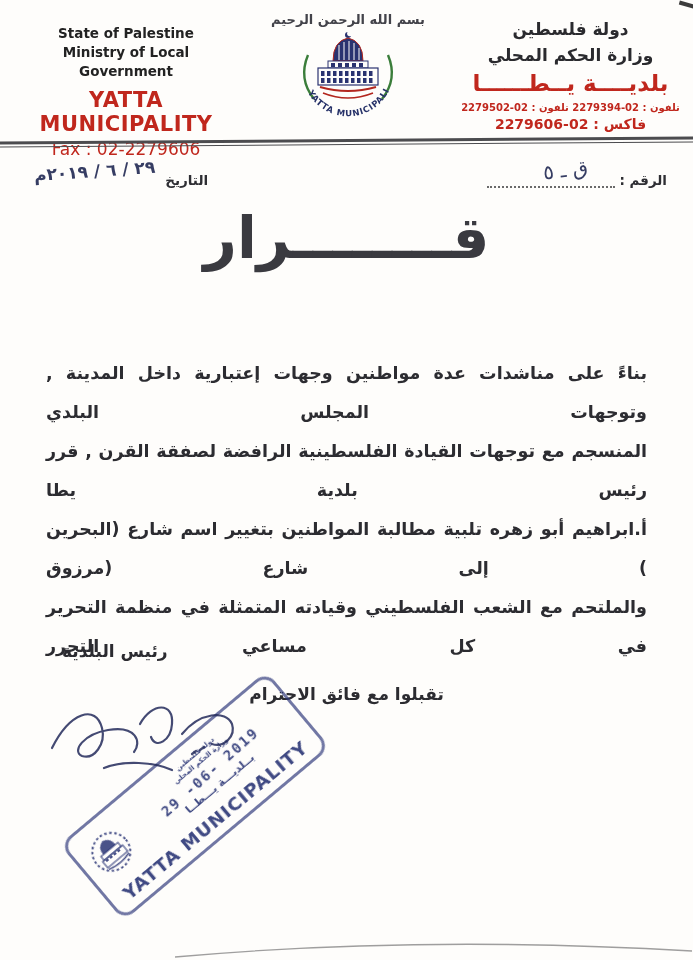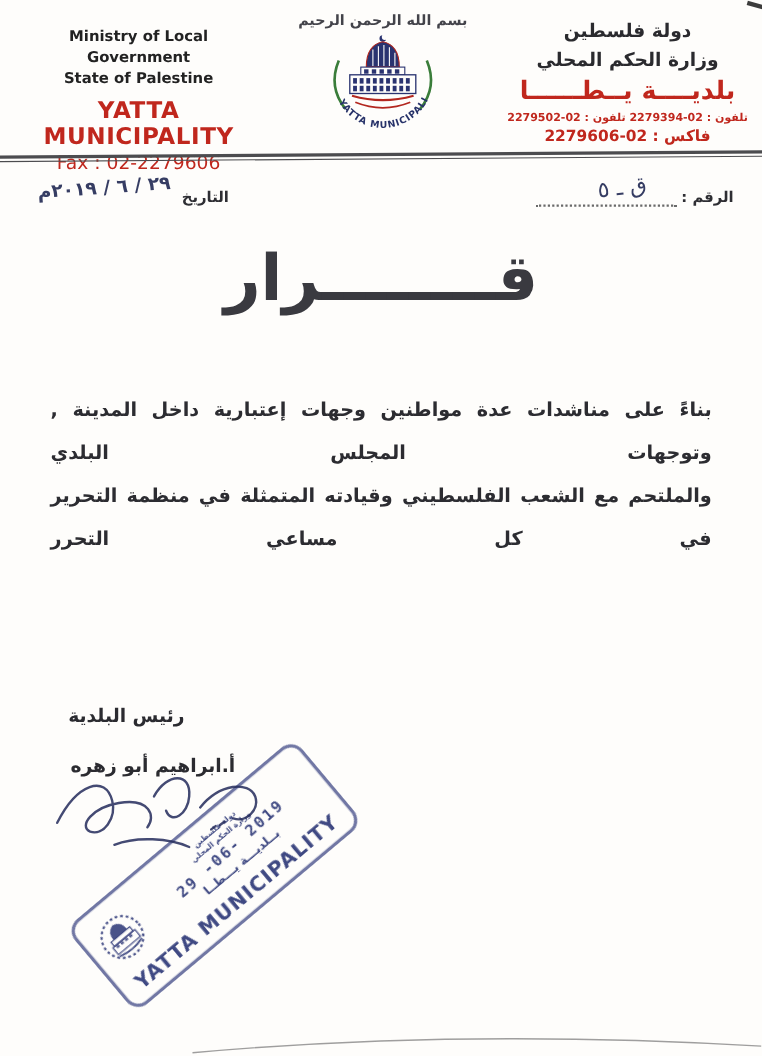--- a/index.html
+++ b/index.html
@@ -26,21 +26,21 @@
           display:flex;justify-content:space-between;align-items:flex-start;}
   .ref-label{font-size:13.5px;font-weight:700;color:#2e2e33;margin-top:19px;}
   .num-wrap{display:inline-flex;align-items:flex-end;}
   .dots{display:inline-block;width:128px;border-bottom:2px dotted #6a6a6a;height:14px;
         margin-right:4px;position:relative;}
   .hand{color:#363d63;font-family:"DejaVu Sans",sans-serif;}
   .num-hand{position:absolute;right:28px;top:-14px;font-size:20px;transform:rotate(-7deg);}
   .date-wrap{display:inline-flex;gap:10px;align-items:center;}
   .date-hand{font-size:17px;letter-spacing:2px;transform:rotate(-4deg);font-weight:700;}
   
-  .title{position:absolute;top:219px;left:0;right:0;text-align:center;direction:rtl;
+  .title{position:absolute;top:204px;left:0;right:0;text-align:center;direction:rtl;
          font-size:58px;font-weight:800;color:#3a3a40;}
   .body{position:absolute;top:354px;left:46px;right:46px;direction:rtl;
         font-size:17.5px;font-weight:700;color:#2c2c31;line-height:39px;}
   .jl{text-align:justify;text-align-last:justify;}
   .ll{text-align:right;}
   .closing{text-align:center;margin-top:9px;font-size:17px;font-weight:700;}
   .role{position:absolute;left:62px;top:641px;font-size:17px;font-weight:700;direction:rtl;}
   .name{position:absolute;left:64px;top:687px;font-size:17px;font-weight:700;direction:rtl;}
   
   .stamp{position:absolute;left:60px;top:746px;width:270px;height:100px;
@@ -60,22 +60,22 @@
   .corner-mark{position:absolute;top:3px;right:-4px;width:18px;height:4px;background:#3c3c3c;
                transform:rotate(16deg);}
   .paper-curve{position:absolute;left:0;bottom:0;}
 </style>
 </head>
 <body>
 
 <div class="page">
 
   <div class="lh-left">
+    <div class="en-line">State of Palestine</div>
     <div class="en-line">Ministry of Local Government</div>
-    <div class="en-line">State of Palestine</div>
     <div class="en-muni">YATTA MUNICIPALITY</div>
     <div class="en-fax">Fax : 02-2279606</div>
   </div>
 
   <div class="lh-center">
     <div class="bismillah">بسم الله الرحمن الرحيم</div>
     <svg width="110" height="104" viewBox="0 0 110 104">
       <circle cx="55" cy="8" r="3" fill="#2a3370"></circle>
       <circle cx="56.8" cy="6.6" r="2.7" fill="#fefdfb"></circle>
       <path d="M40,34 Q40,14 55,11 Q70,14 70,34 Z" fill="#2a3370" stroke="#b3271f" stroke-width="1"></path>
@@ -145,25 +145,27 @@
     <span class="date-wrap">
       <span class="ref-label">التاريخ</span>
       <span class="hand date-hand">٢٩ / ٦ / ٢٠١٩م</span>
     </span>
   </div>
 
   <div class="title">قــــــــرار</div>
 
   <div class="body">
     <div class="jl">بناءً على مناشدات عدة مواطنين وجهات  إعتبارية داخل المدينة , وتوجهات المجلس البلدي</div>
+    <div class="jl">المنسجم مع توجهات القيادة الفلسطينية الرافضة لصفقة القرن , قرر رئيس بلدية يطا</div>
+    <div class="jl">أ.ابراهيم أبو زهره  تلبية مطالبة المواطنين بتغيير اسم شارع (البحرين ) إلى شارع (مرزوق</div>
     <div class="jl">والملتحم مع الشعب الفلسطيني وقيادته المتمثلة في منظمة التحرير في كل مساعي التحرر</div>
+    <div class="closing">تقبلوا مع فائق الاحترام</div>
   </div>
 
   <div class="role">رئيس البلدية</div>
-  <div class="name">أ.ابراهيم أبو زهره</div>
 
   <div class="stamp">
     <div class="stamp-top">
       <svg width="44" height="42" viewBox="0 0 44 42">
         <circle cx="22" cy="21" r="19" fill="none" stroke="rgba(42,53,118,.85)" stroke-width="2" stroke-dasharray="2.5,2.5"></circle>
         <path d="M14,18 Q14,9 22,7 Q30,9 30,18 Z" fill="rgba(42,53,118,.85)"></path>
         <rect x="11" y="18" width="22" height="5" fill="none" stroke="rgba(42,53,118,.85)" stroke-width="1.2"></rect>
         <rect x="9" y="23" width="26" height="8" fill="none" stroke="rgba(42,53,118,.85)" stroke-width="1.2"></rect>
         <path d="M12,25 h3 M17,25 h3 M22,25 h3 M27,25 h3" stroke="rgba(42,53,118,.85)" stroke-width="2"></path>
         <path d="M9,33 Q22,37 35,33" stroke="rgba(42,53,118,.85)" stroke-width="1.5" fill="none"></path>

